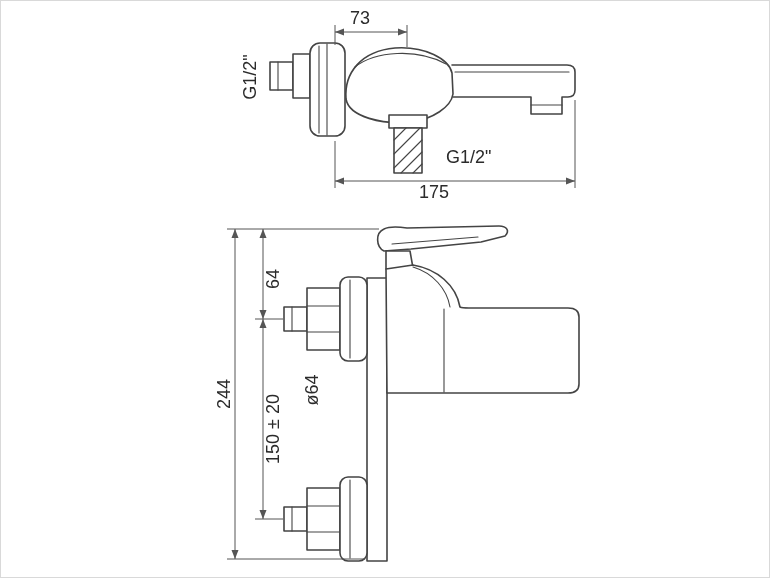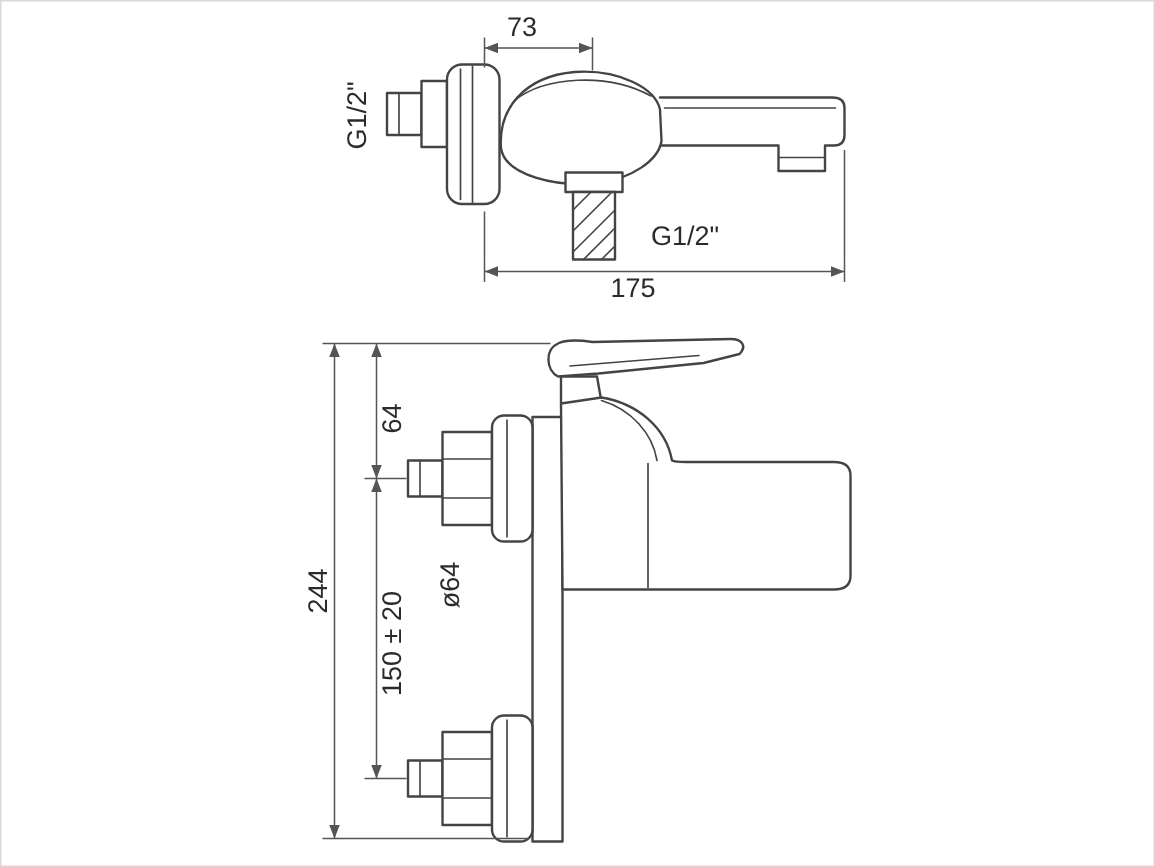--- a/index.html
+++ b/index.html
@@ -20,21 +20,21 @@
   .part{fill:#ffffff;stroke:var(--line);stroke-width:1.6;stroke-linejoin:round;stroke-linecap:round;}
   .part-open{fill:none;stroke:var(--line);stroke-width:1.6;stroke-linejoin:round;stroke-linecap:round;}
   .inner{fill:none;stroke:var(--line);stroke-width:1.1;stroke-linecap:round;}
   .dim{fill:none;stroke:var(--dim);stroke-width:1;}
   .arrow{fill:var(--dim);stroke:none;}
   .dim-text{fill:var(--text);font-size:18px;font-family:"Liberation Sans", sans-serif;}
 </style>
 </head>
 <body style="background: rgb(255, 255, 255);">
 
-<div class="canvas" style="border-color: rgb(217, 217, 217);">
+<div class="canvas" style="border-color: rgb(217, 217, 217); padding-left: 12px;">
   <svg viewBox="0 0 770 578" xmlns="http://www.w3.org/2000/svg">
 
     <g>
 
       <g>
         <rect class="part" x="257" y="61" width="23" height="28"></rect>
         <line class="inner" x1="265" y1="61" x2="265" y2="89"></line>
         <rect class="part" x="280" y="53" width="17" height="44"></rect>
       </g>
 

